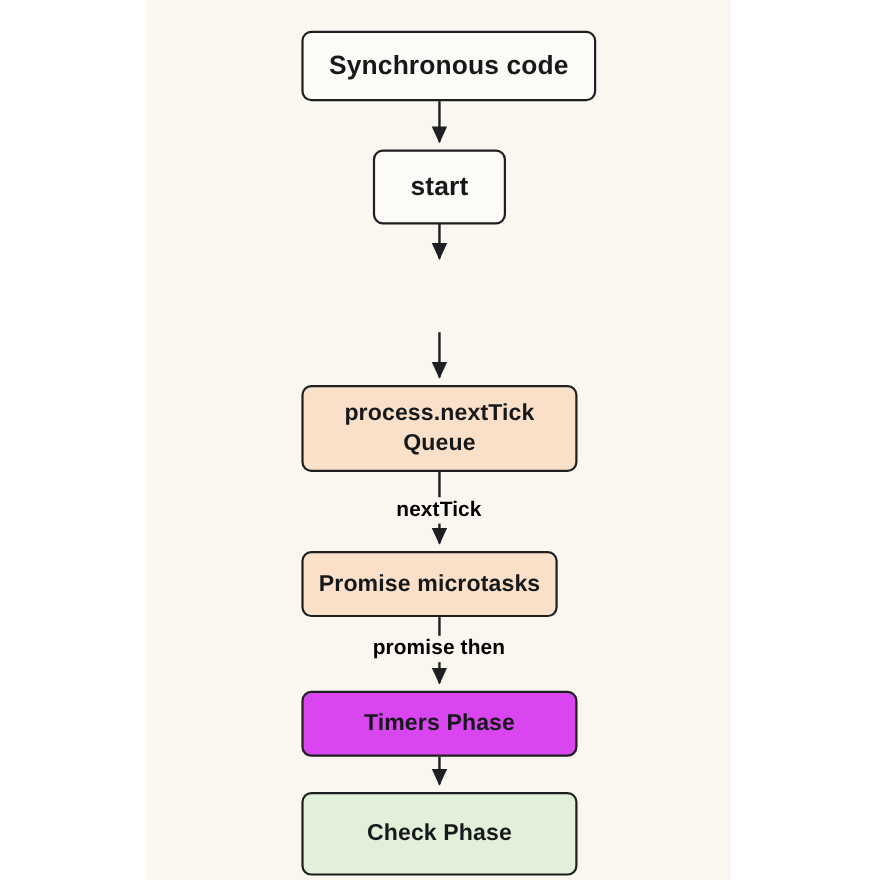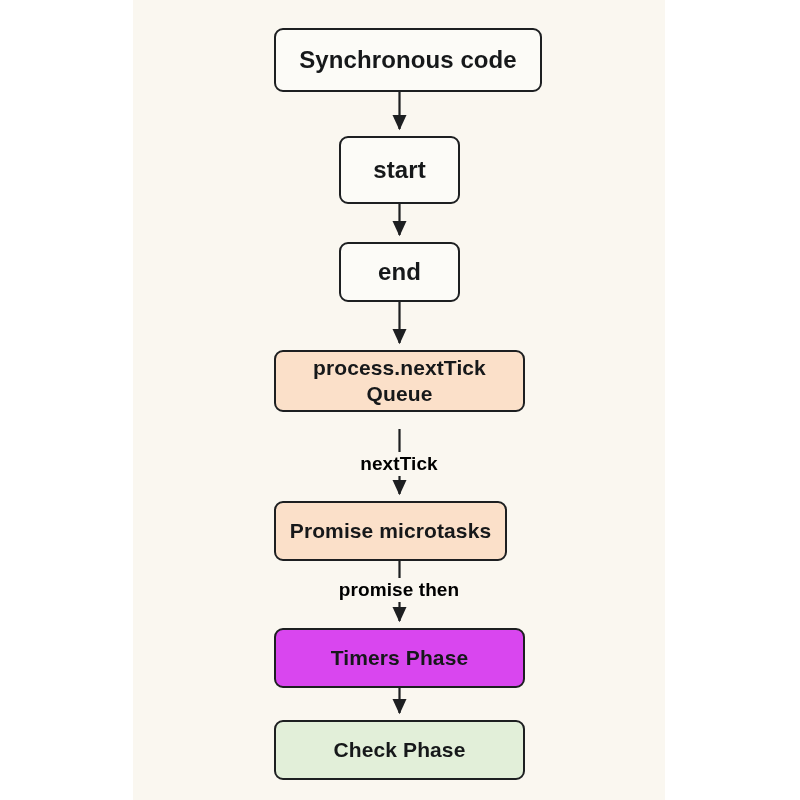--- a/index.html
+++ b/index.html
@@ -42,24 +42,24 @@
     letter-spacing: 0.1px;
   }
   .node-plain   { background: #fcfbf7; }
   .node-peach   { background: #fbe0c9; }
   .node-blue    { background: #d946ef; }
   .node-green   { background: #e2efd9; }
 
   #node-sync    { left: 274px; top: 28px;  width: 268px; height: 64px; font-size: 24px; }
   #node-start   { left: 339px; top: 136px; width: 121px; height: 68px; font-size: 24px; }
   #node-end     { left: 339px; top: 242px; width: 121px; height: 60px; font-size: 24px; }
-  #node-nexttick{ left: 274px; top: 350px; width: 251px; height: 62px; font-size: 21px; }
+  #node-nexttick{ left: 274px; top: 350px; width: 251px; height: 79px; font-size: 21px; }
   #node-promise { left: 274px; top: 501px; width: 233px; height: 60px; font-size: 21px; }
   #node-timers  { left: 274px; top: 628px; width: 251px; height: 60px; font-size: 21px; }
-  #node-check   { left: 274px; top: 720px; width: 251px; height: 60px; font-size: 21px; }
+  #node-check   { left: 274px; top: 720px; width: 251px; height: 76px; font-size: 21px; }
 
   #edges {
     position: absolute;
     left: 0; top: 0;
     width: 800px;
     height: 800px;
     pointer-events: none;
   }
   .edge-label {
     position: absolute;
@@ -103,23 +103,20 @@
   </svg>
 
   <div class="node node-plain" id="node-sync">
     <span>Synchronous code</span>
   </div>
 
   <div class="node node-plain" id="node-start">
     <span>start</span>
   </div>
 
-  <div class="node node-plain" id="node-end">
-    <span>end</span>
-  </div>
 
   <div class="node node-peach" id="node-nexttick">
     <span>
       <span>process.nextTick</span><br>
       <span>Queue</span>
     </span>
   </div>
 
   <div class="node node-peach" id="node-promise">
     <span>Promise microtasks</span>

